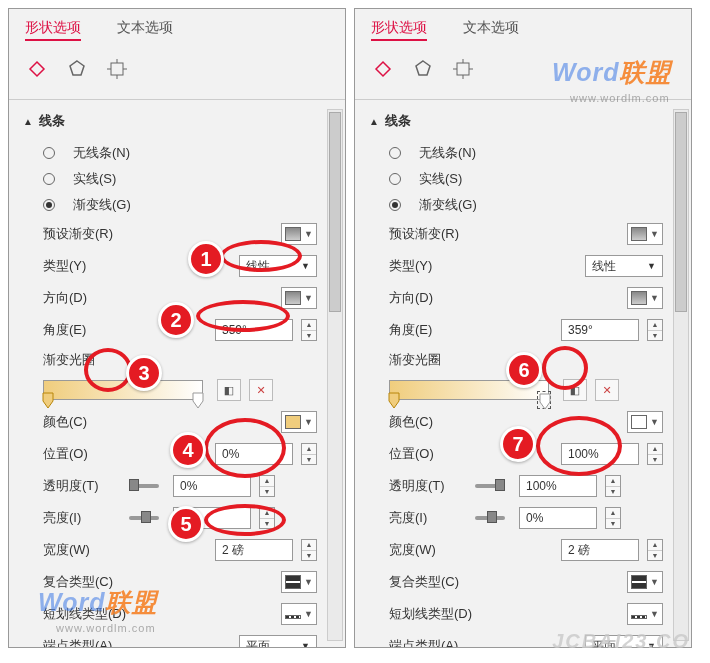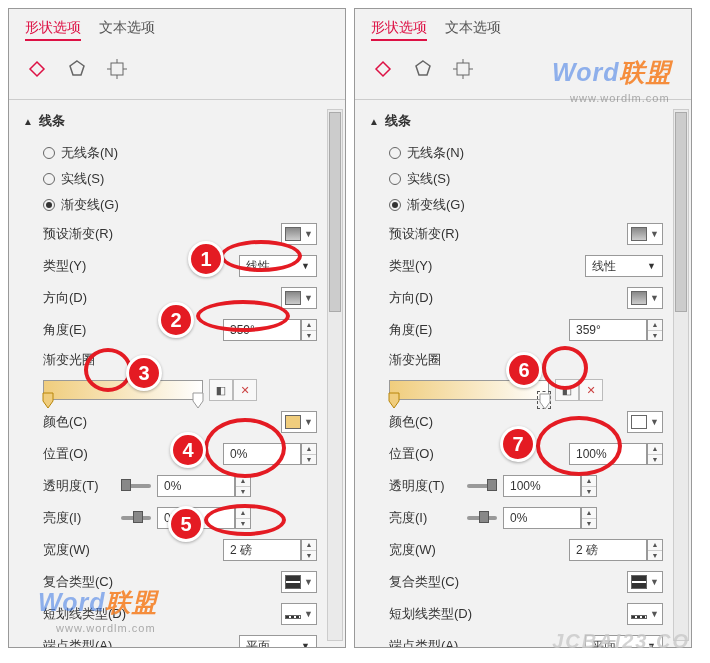--- a/index.html
+++ b/index.html
@@ -2,33 +2,33 @@
 <html><head>
 <meta charset="utf-8">
 <style>
   * { box-sizing: border-box; margin: 0; padding: 0; font-family: "Microsoft YaHei", sans-serif; }
   body { background: #fff; width: 710px; height: 663px; padding: 8px; position: relative; }
   .panels { display: flex; gap: 8px; }
   .panel {
     width: 338px; height: 640px; background: #f2f2f2;
     border: 1px solid #999; position: relative; overflow: hidden;
   }
-  .tabs { display: flex; gap: 18px; padding: 10px 16px 6px; font-size: 14px; }
+  .tabs { display: flex; gap: 36px; padding: 10px 16px 6px; font-size: 14px; }
   .tab-active { color: #d14; border-bottom: 2px solid #d14; padding-bottom: 2px; }
   .tab { color: #555; }
   .icon-row { display: flex; gap: 16px; padding: 10px 16px 14px; align-items: center; }
   .ic-svg { width: 24px; height: 24px; }
   .sep { height: 1px; background: #ccc; margin: 0 0 8px; }
   .content { padding: 0 28px 0 14px; font-size: 13px; color: #333; }
   .section-head { display: flex; align-items: center; gap: 6px; font-weight: bold; padding: 4px 0 10px; }
   .tri { font-size: 10px; }
-  .radio-row { display: flex; align-items: center; gap: 6px; padding: 4px 0 4px 20px; font-size: 13px; }
+  .radio-row { display: flex; align-items: center; gap: 18px; padding: 4px 0 4px 20px; font-size: 13px; }
   .radio { width: 12px; height: 12px; border: 1px solid #666; border-radius: 50%; display: inline-flex; align-items: center; justify-content: center; }
   .radio.checked::after { content: ""; width: 6px; height: 6px; background: #333; border-radius: 50%; }
-  .field-row { display: flex; align-items: center; padding: 5px 0 5px 20px; gap: 0; }
+  .field-row { display: flex; align-items: center; padding: 5px 0 5px 20px; gap: 8px; }
   .field-label { flex: 1; font-size: 13px; }
   .btn-swatch {
     width: 36px; height: 22px; border: 1px solid #999; background: #fff;
     display: flex; align-items: center; justify-content: flex-end; padding: 0 3px;
   }
   .btn-swatch .sw { width: 16px; height: 14px; background: linear-gradient(#888,#ccc); border: 1px solid #666; margin-right: auto; }
   .btn-swatch .dd { font-size: 9px; color: #555; }
   .input {
     width: 78px; height: 22px; border: 1px solid #999; background: #fff;
     display: flex; align-items: center; padding: 0 6px; font-size: 12px;

